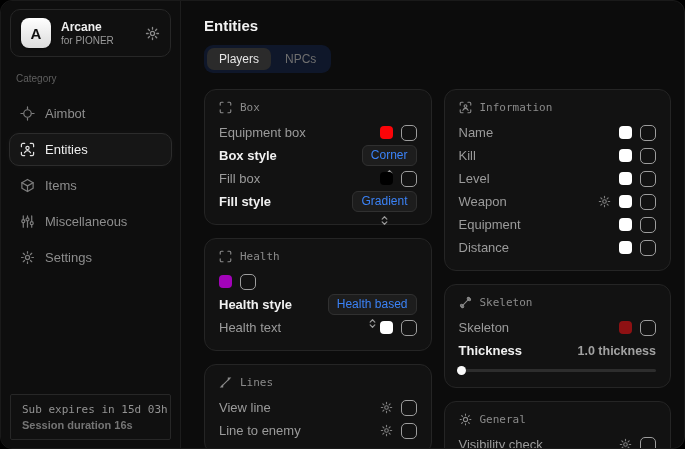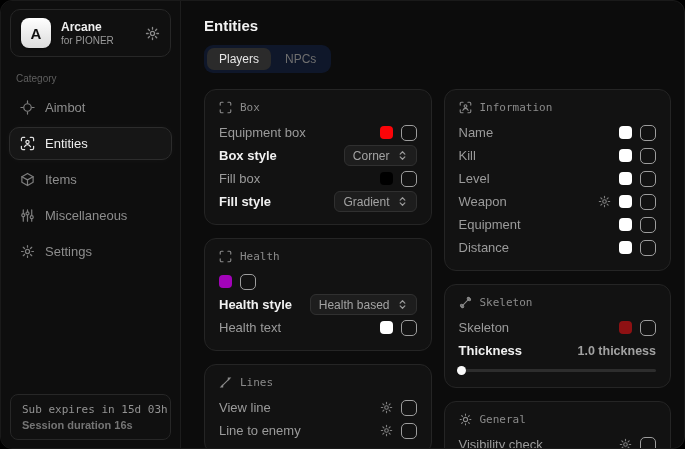--- a/index.html
+++ b/index.html
@@ -16,31 +16,31 @@
   }
   .logo {
     width:30px; height:30px; border-radius:8px; background:linear-gradient(180deg,#ffffff,#dcdcdc);
     display:flex; align-items:center; justify-content:center; font-weight:bold; font-size:15px; color:#111;
     box-shadow:0 1px 2px rgba(0,0,0,.6);
   }
   .brand-text { display:flex; flex-direction:column; gap:1px; }
   .brand-name { font-size:12px; font-weight:bold; color:#f0f0f0; }
   .brand-sub { font-size:10px; color:#9a9a9a; }
   .brand-gear { margin-left:auto; color:#8a8a8a; display:flex; }
-  .cat-label { font-size:10px; color:#5f5f5f; margin:16px 15px 7px; }
+  .cat-label { font-size:10px; color:#5f5f5f; margin:16px 15px 13px; }
   .nav { display:flex; flex-direction:column; gap:3px; padding:0 8px; }
   .nav-item {
     display:flex; align-items:center; gap:10px; height:33px; padding:0 10px;
     color:#8d8d8d; font-size:13px; border:1px solid transparent; border-radius:10px; cursor:pointer;
   }
   .nav-item .nicon { display:flex; color:#7d7d7d; }
   .nav-item.active { background:#161616; border-color:#2c2c2c; color:#ededed; box-shadow:0 0 10px rgba(255,255,255,.03); }
   .nav-item.active .nicon { color:#e0e0e0; }
   .sidebar-footer {
-    margin:auto 9px 0; padding:8px 11px; border:1px solid #272727; border-radius:8px; background:#101010;
+    margin:auto 9px 0; padding:8px 11px; border:1px solid #272727; border-radius:2px; background:#101010;
   }
   .sub-line { font-family:"DejaVu Sans Mono", monospace; font-size:11px; color:#939393; white-space:nowrap; }
   .sess-line { font-size:11px; font-weight:bold; color:#757575; margin-top:3px; }
   
   .main { flex:1; padding:16px 13px 0 23px; overflow:hidden; }
   .page-title { font-size:15px; font-weight:bold; color:#f2f2f2; }
   .tabs { display:inline-flex; background:#0f172a; border-radius:9px; padding:3px; gap:2px; margin-top:11px; }
   .tab { font-size:12px; color:#6f6f6f; padding:4px 12px; border-radius:7px; cursor:pointer; }
   .tab.active { background:#2b2b2b; color:#e6e6e6; }
   .grid { display:flex; gap:12px; margin-top:16px; }
@@ -52,21 +52,21 @@
   .row { display:flex; align-items:center; min-height:23px; }
   .row-label { flex:1; font-size:13px; color:#9b9b9b; }
   .row.bright .row-label { color:#f1f1f1; font-weight:600; }
   .controls { display:flex; align-items:center; gap:8px; }
   .swatch { width:13px; height:13px; border-radius:4px; flex:none; }
   .checkbox {
     width:16px; height:16px; border:1.5px solid #9d9d9d; border-radius:5px; background:transparent; flex:none; cursor:pointer;
   }
   .select-btn {
     display:flex; align-items:center; gap:7px; background:#1d1d1d; border:1px solid #303030; border-radius:6px;
-    padding:2px 8px; font-size:12px; color:#a3a3a3; cursor:pointer; height:21px;
+    padding:2px 8px; font-size:12px; color:#3b82f6; cursor:pointer; height:21px;flex-direction:column;
   }
   .select-btn .sicon { display:flex; color:#9a9a9a; }
   .gear-mini { display:flex; color:#7f7f7f; cursor:pointer; }
   .value-text { font-size:12.5px; color:#a2a2a2;font-weight:bold; }
   .slider { position:relative; height:3px; background:#2d2d2d; border-radius:2px; margin:7px 0 4px; cursor:pointer; }
   .slider .fill { position:absolute; left:0; top:0; height:100%; background:#efefef; border-radius:2px; }
   .slider .thumb { position:absolute; top:-3px; width:9px; height:9px; background:#fafafa; border-radius:50%; margin-left:-2px; }
 </style>
 </head>
 <body>

